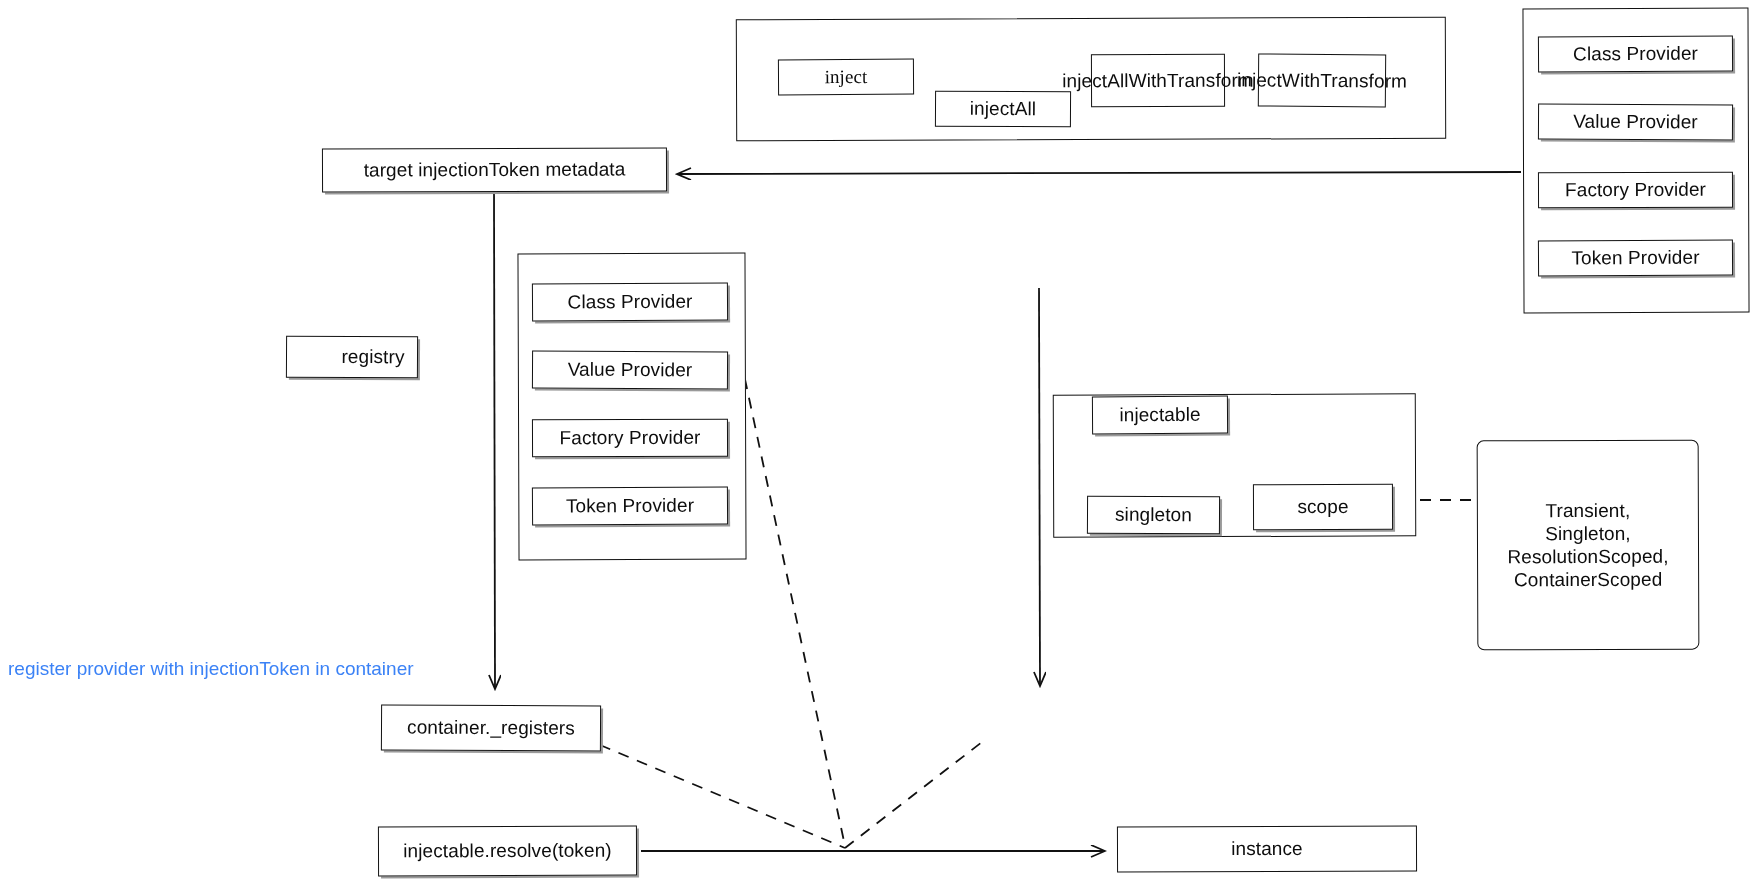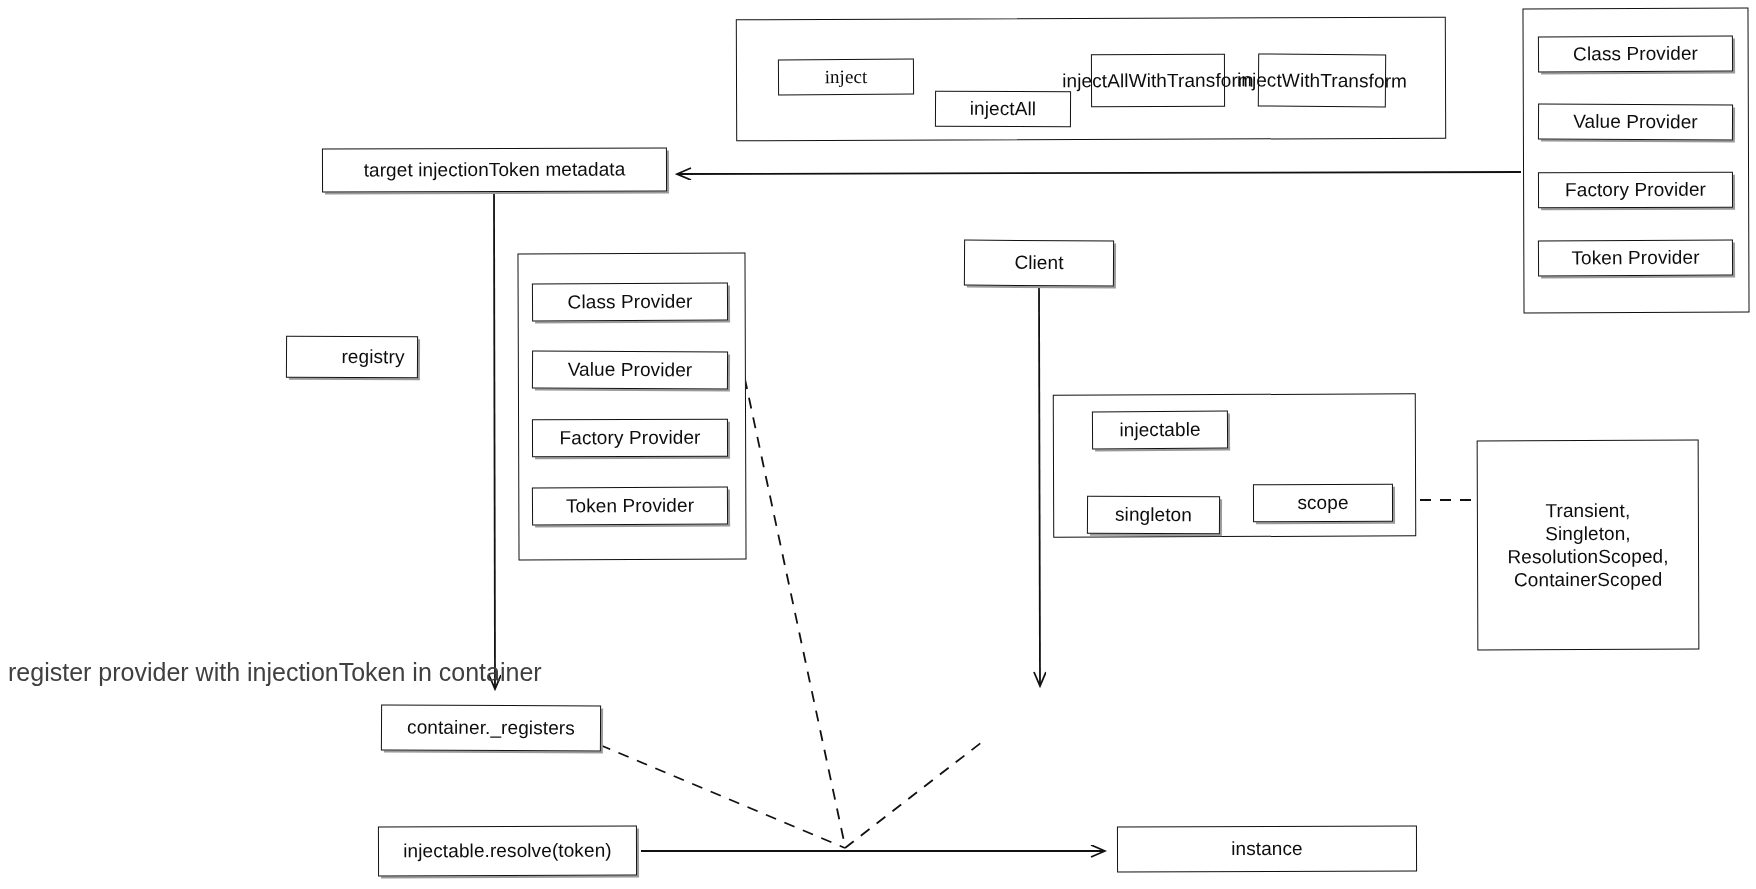--- a/index.html
+++ b/index.html
@@ -24,22 +24,22 @@
     padding:2px 6px;
   }
   .node.shadow{box-shadow:2.5px 2.5px 0 -0.5px #9a9a9a;}
   .group{
     position:absolute;box-sizing:border-box;
     background:#ffffff;
     border:1.6px solid #111111;
   }
   .plain-text{
     position:absolute;
-    font-size:25px;
-    color:#404040;
+    font-size:19px;
+    color:#3b82f6;
     white-space:nowrap;
   }
   .tilt-a{transform:rotate(-0.35deg);}
   .tilt-b{transform:rotate(0.3deg);}
   .tilt-c{transform:rotate(-0.2deg);}
   .tilt-d{transform:rotate(0.45deg);}
 </style>
 </head>
 <body>
 
@@ -106,29 +106,28 @@
 
   <div class="node shadow tilt-b" style="left:286px;top:336px;width:132px;height:42px;padding-left:48px;">registry</div>
 
   <div class="group tilt-c" style="left:518px;top:253px;width:228px;height:307px;">
   </div>
   <div class="node shadow tilt-a" style="left:532px;top:283px;width:196px;height:38px;">Class Provider</div>
   <div class="node shadow tilt-b" style="left:532px;top:351px;width:196px;height:38px;">Value Provider</div>
   <div class="node shadow tilt-c" style="left:532px;top:419px;width:196px;height:38px;">Factory Provider</div>
   <div class="node shadow tilt-a" style="left:532px;top:487px;width:196px;height:38px;">Token Provider</div>
 
-  <div class="node shadow tilt-b" style="left:964px;top:240px;width:150px;height:46px;">Client</div>
 
   <div class="group tilt-c" style="left:1053px;top:394px;width:363px;height:143px;">
   </div>
-  <div class="node shadow tilt-a" style="left:1092px;top:411px;width:136px;height:38px;text-align:center;">injectable</div>
+  <div class="node shadow tilt-a" style="left:1092px;top:396px;width:136px;height:38px;text-align:center;">injectable</div>
   <div class="node shadow tilt-b" style="left:1087px;top:496px;width:133px;height:38px;">singleton</div>
-  <div class="node shadow tilt-c" style="left:1253px;top:484px;width:140px;height:38px;">scope</div>
+  <div class="node shadow tilt-c" style="left:1253px;top:484px;width:140px;height:46px;">scope</div>
 
-  <div class="node tilt-c" style="left:1477px;top:440px;width:222px;height:210px;white-space:pre-line;">Transient,
+  <div class="node tilt-c" style="left:1477px;top:440px;width:222px;height:210px;white-space:pre-line;border-radius:7px;">Transient,
 Singleton,
 ResolutionScoped,
 ContainerScoped</div>
 
   <div class="plain-text" style="left:8px;top:658px;">register provider with injectionToken in container</div>
 
   <div class="node shadow tilt-b" style="left:381px;top:705px;width:220px;height:46px;">container._registers</div>
 
   <div class="node shadow tilt-c" style="left:378px;top:826px;width:259px;height:50px;">injectable.resolve(token)</div>
 

